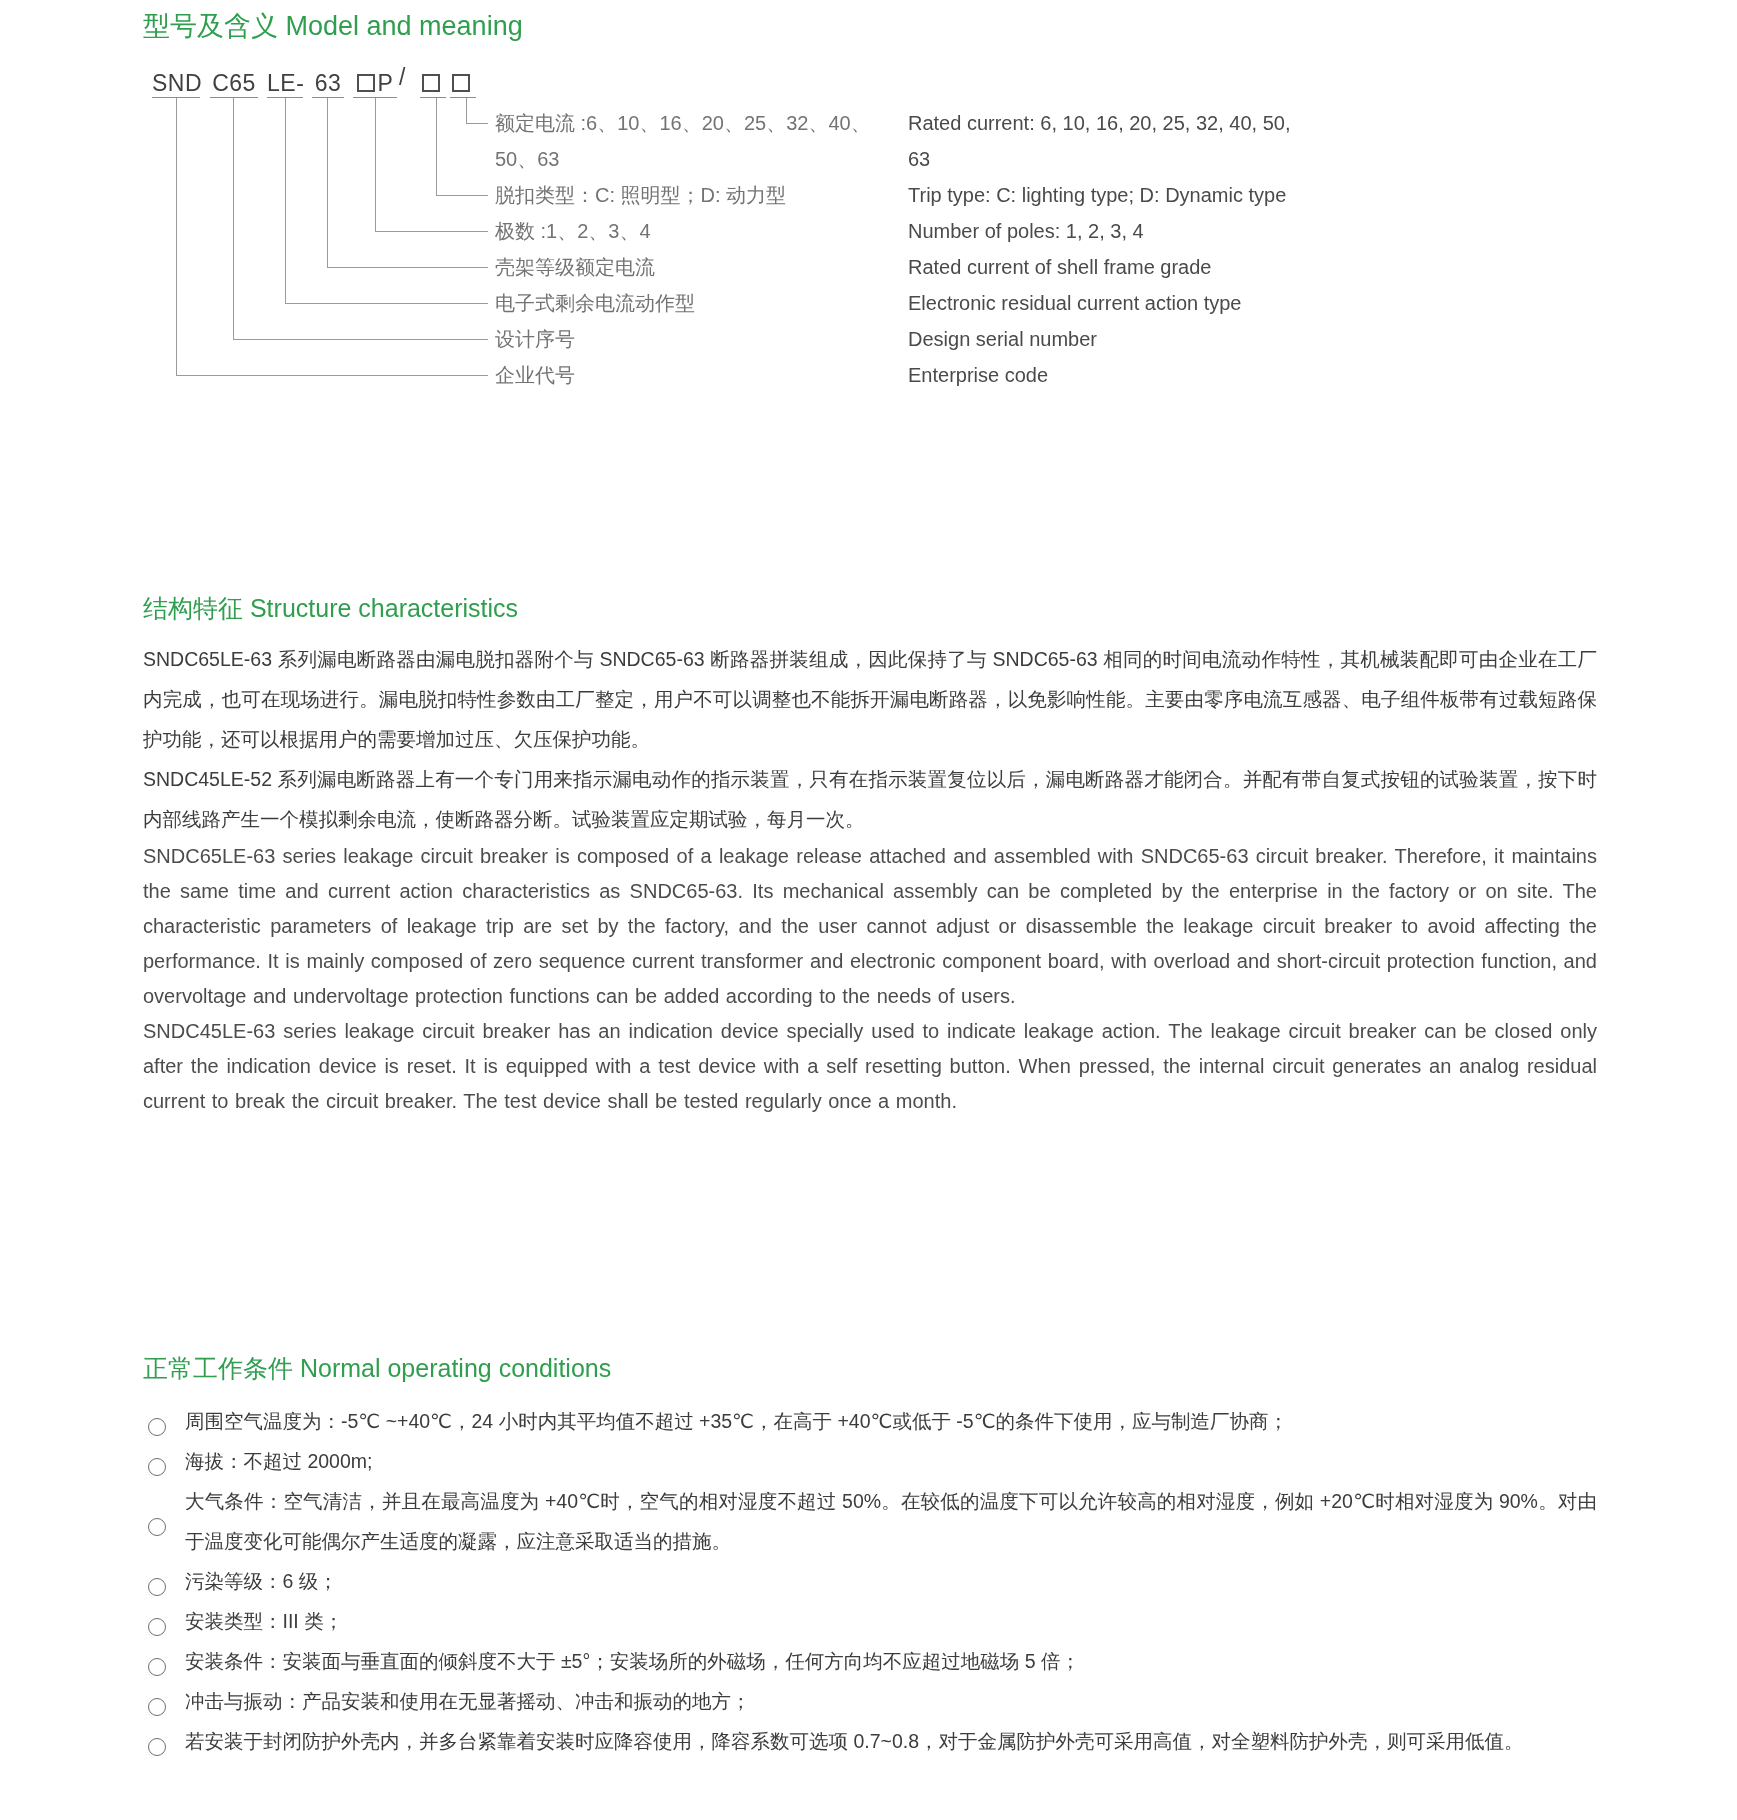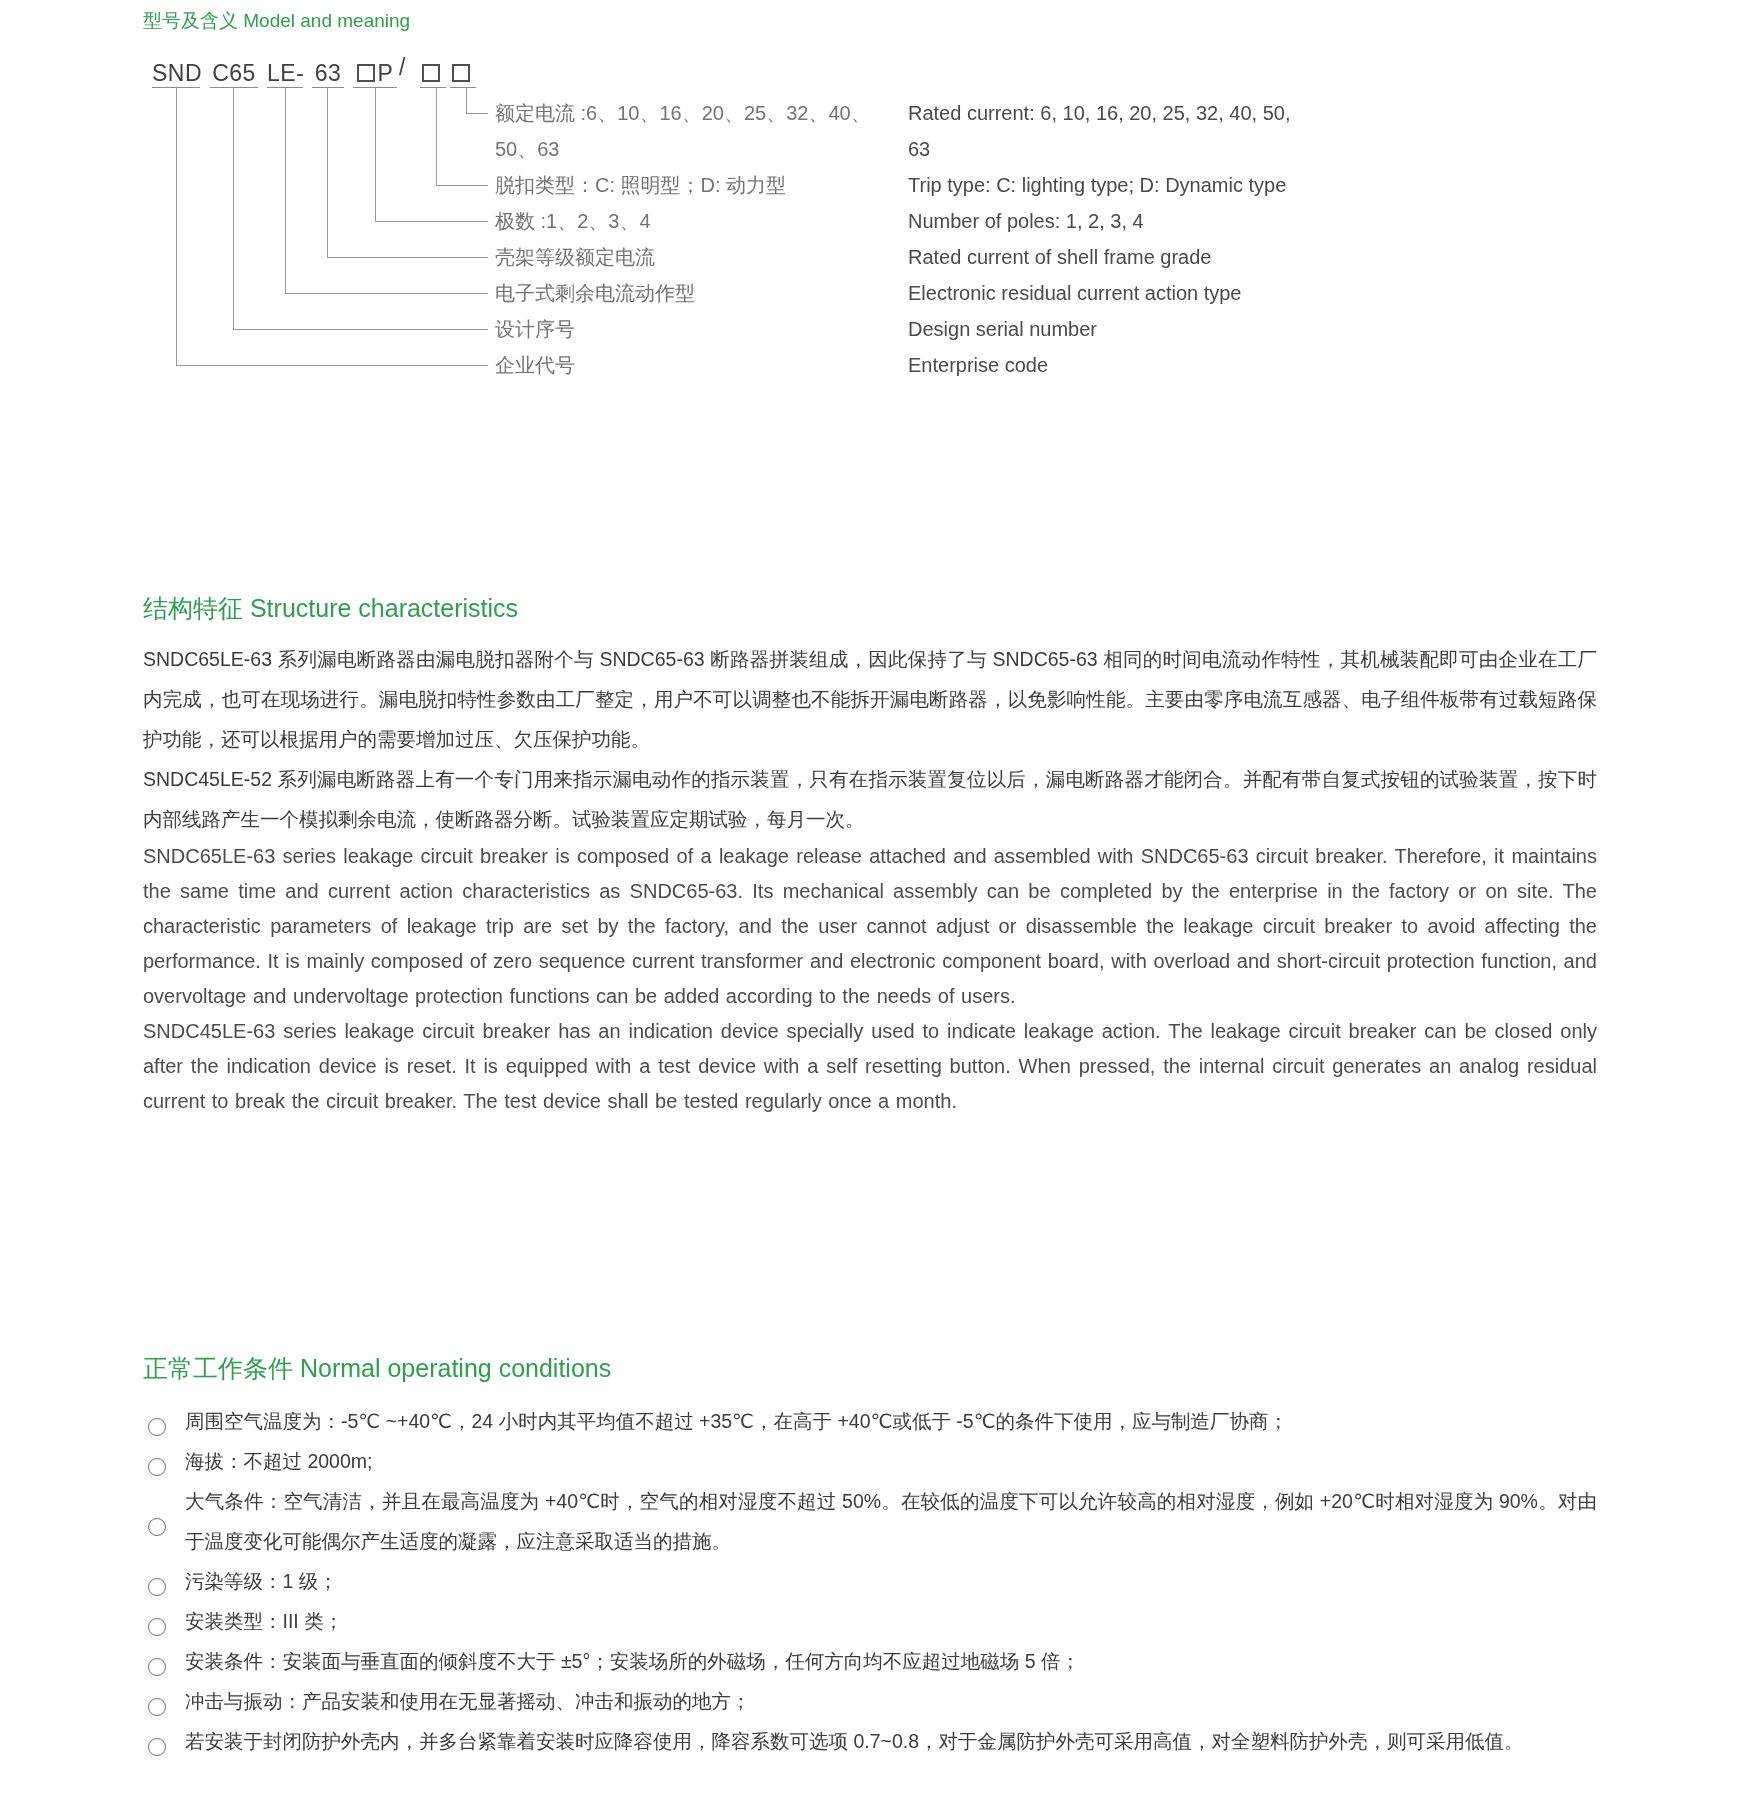--- a/index.html
+++ b/index.html
@@ -1,21 +1,21 @@
 <!DOCTYPE html>
 <html><head>
 <meta charset="utf-8">
 <style>
   html,body{margin:0;padding:0;background:#ffffff;}
   .page{position:relative;width:1737px;height:1820px;background:#ffffff;overflow:hidden;
         font-family:"Liberation Sans","DejaVu Sans",sans-serif;}
   .content{position:absolute;left:143px;top:0;width:1454px;height:100%;}
 
   .sec-title{margin:0;font-weight:500;color:#2f9e4e;}
-  h1.sec-title{font-size:19px;}
+  h1.sec-title{font-size:27px;}
   h2.sec-title{font-size:25px;}
 
   
   .section-model{position:absolute;top:8px;left:0;width:100%;}
   .diagram{position:relative;margin-top:14px;height:392px;}
   .model-row{position:absolute;left:0;top:0;height:40px;display:flex;align-items:flex-end;
              font-size:23px;color:#404040;letter-spacing:0.5px;white-space:nowrap;}
   .seg{display:inline-block;text-align:center;border-bottom:1px solid #8c8c8c;
        padding-bottom:0;line-height:28px;box-sizing:border-box;}
   .slash{display:inline-block;padding-bottom:7px;line-height:28px;}
@@ -126,21 +126,21 @@
         <div class="bullet">
             <span class="circle"></span>
             <span class="btext">海拔：不超过 2000m;</span>
           </div>
         <div class="bullet">
             <span class="circle"></span>
             <span class="btext">大气条件：空气清洁，并且在最高温度为 +40℃时，空气的相对湿度不超过 50%。在较低的温度下可以允许较高的相对湿度，例如 +20℃时相对湿度为 90%。对由于温度变化可能偶尔产生适度的凝露，应注意采取适当的措施。</span>
           </div>
         <div class="bullet">
             <span class="circle"></span>
-            <span class="btext">污染等级：1 级；</span>
+            <span class="btext">污染等级：6 级；</span>
           </div>
         <div class="bullet">
             <span class="circle"></span>
             <span class="btext">安装类型：III 类；</span>
           </div>
         <div class="bullet">
             <span class="circle"></span>
             <span class="btext">安装条件：安装面与垂直面的倾斜度不大于 ±5°；安装场所的外磁场，任何方向均不应超过地磁场 5 倍；</span>
           </div>
         <div class="bullet">

